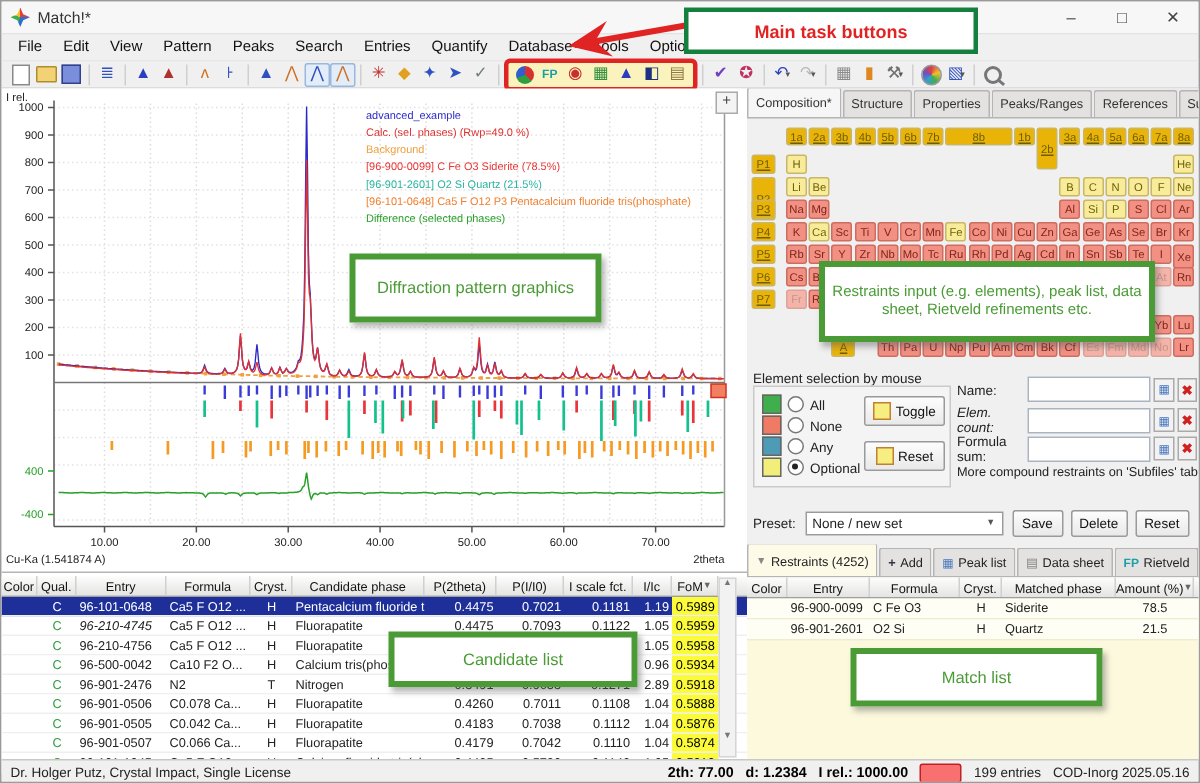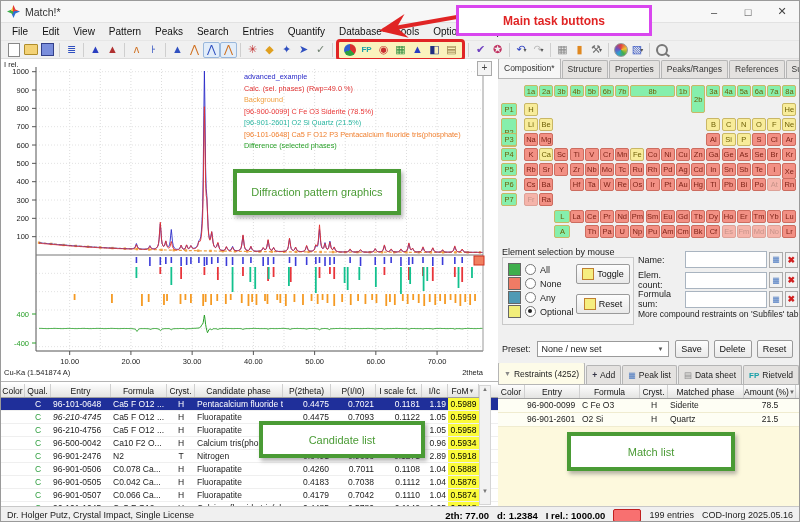--- a/index.html
+++ b/index.html
@@ -33,21 +33,21 @@
   .chart-plus{position:absolute;left:476px;top:2px;width:13px;height:13px;border:1px solid #aaa;background:#f4f4f4;font-size:10px;line-height:11px;text-align:center;color:#444;}
   
   .rpanel{position:absolute;left:497px;top:58px;width:303px;height:447px;background:#f0f0f0;box-sizing:border-box;}
   .rtabs{position:absolute;left:0;top:0;width:100%;height:20px;display:flex;align-items:flex-end;border-bottom:1px solid #b5b5b5;box-sizing:border-box;background:#eceaea;overflow:hidden;}
   .rtab{height:17px;line-height:17px;padding:0 5px;font-size:8.5px;border:1px solid #b5b5b5;border-bottom:none;background:#e4e2e0;margin-right:1px;white-space:nowrap;color:#333;border-radius:2px 2px 0 0;}
   .rtab.active{background:#f6f6f6;height:19px;line-height:19px;font-weight:normal;}
   .pcell{position:absolute;box-sizing:border-box;border-radius:2px;font-size:7.5px;display:flex;align-items:center;justify-content:center;border:1px solid;}
   .pcell.o{background:#f8ec9a;border-color:#c9b766;color:#6d5f05;}
   .pcell.n{background:#f29084;border-color:#cd6c5f;color:#7e2418;}
   .pcell.d{background:#f5b4aa;border-color:#ddA298;color:#c8948a;}
-  .pcell.lbl{background:#86efac;border-color:#c9b766;color:#6d5f05;}
+  .pcell.lbl{background:#eab308;border-color:#c9b766;color:#6d5f05;text-decoration:underline;}
   .esel-title{position:absolute;left:4px;top:188px;font-size:9px;color:#222;}
   .esel-box{position:absolute;left:4px;top:198px;width:130px;height:66px;border:1px solid #c9c9c9;background:#f4f4f4;}
   .esel-row{position:absolute;display:flex;align-items:center;font-size:9px;}
   .csq{width:11px;height:11px;border:1px solid #666;margin-right:4px;}
   .radio{width:9px;height:9px;border-radius:50%;border:1px solid #777;background:#fff;margin-right:4px;position:relative;}
   .radio.on:after{content:"";position:absolute;left:2px;top:2px;width:4px;height:4px;border-radius:50%;background:#222;}
   .btn{border:1px solid #9a9a9a;background:linear-gradient(#fdfdfd,#e9e9e9);border-radius:2px;font-size:9px;color:#111;display:flex;align-items:center;justify-content:center;}
   .mini-ic{width:10px;height:10px;border:1px solid #c08030;background:#f6ee80;margin-right:3px;}
   .fldrow{position:absolute;display:flex;align-items:center;font-size:9px;}
   .fld{width:76px;height:13px;border:1px solid #a9b4c0;background:#fff;margin-left:4px;}
@@ -69,21 +69,21 @@
   .cand-scroll{position:absolute;right:7px;top:3px;width:12px;height:120px;background:#f2f2f2;border:1px solid #d5d5d5;box-sizing:border-box;font-size:6px;color:#777;text-align:center;}
   .matchtable{position:absolute;left:0;top:326px;width:100%;height:121px;background:#fdf9dd;}
   .sw{width:100%;height:100%;}
   
   .statusbar{position:absolute;left:0;top:505px;width:100%;height:17px;background:#f0f0f0;border-top:1px solid #c8c8c8;display:flex;align-items:center;font-size:9px;box-sizing:border-box;padding:0 6px;}
   .sb-right{margin-left:auto;display:flex;align-items:center;gap:8px;}
   .sb-strong{font-weight:bold;font-size:9.5px;color:#000;}
   .sb-red{width:26px;height:11px;background:#f87070;border:1px solid #c02020;border-radius:2px;}
   
   .ann-green{position:absolute;background:#fff;border:4px solid #4a9b35;color:#4a9b35;display:flex;align-items:center;justify-content:center;text-align:center;box-shadow:2px 3px 4px rgba(90,90,90,.45);z-index:50;font-size:11px;}
-  .ann-red{position:absolute;background:#fff;border:3px solid #d946ef;color:#e02424;font-weight:bold;display:flex;align-items:center;justify-content:center;z-index:50;font-size:12px;}
+  .ann-red{position:absolute;background:#fff;border:3px solid #15803d;color:#e02424;font-weight:bold;display:flex;align-items:center;justify-content:center;z-index:50;font-size:12px;}
   .arrow-svg{position:absolute;left:0;top:0;width:800px;height:522px;pointer-events:none;z-index:49;}
 </style>
 </head>
 <body>
 
 <div class="win">
 
   <div class="titlebar">
     <span class="app-icon"></span>
     <span class="title-text">Match!*</span>
@@ -727,21 +727,21 @@
         <span style="width:54px;">Name:</span>
   <input class="fld" value="" style="">
   <span class="icbtn">
           <span class="grid-g">▦</span>
         </span>
   <span class="icbtn">
           <span class="x-r">✖</span>
         </span>
       </div>
       <div class="fldrow" style="left: 140px; top: 211px; width: 160px;">
-        <span style="width:54px;">Elem. count:</span>
+        <span style="width:54px;font-style:italic;">Elem. count:</span>
   <input class="fld" value="" style="">
   <span class="icbtn">
           <span class="grid-g">▦</span>
         </span>
   <span class="icbtn">
           <span class="x-r">✖</span>
         </span>
       </div>
       <div class="fldrow" style="left: 140px; top: 230px; width: 160px;">
         <span style="width:54px;">Formula sum:</span>
@@ -904,15 +904,16 @@
   <svg class="arrow-svg">
     <defs>
         <marker id="ah" markerWidth="8" markerHeight="8" refX="6" refY="3" orient="auto">
           <path d="M7,3 L0,0 L2.5,3 L0,6 Z" fill="#e02424"></path>
         </marker>
       </defs>
     <line x1="456" y1="16" x2="382" y2="29" stroke="#e02424" stroke-width="4" marker-end="url(#ah)"></line>
   </svg>
   <div class="ann-red" style="left:455px;top:4px;width:190px;height:25px;">Main task buttons</div>
   <div class="ann-green" style="left:232px;top:168px;width:160px;height:38px;">Diffraction pattern graphics</div>
+  <div class="ann-green" style="left:545px;top:173px;width:216px;height:46px;font-size:10px;line-height:1.25;">Restraints input (e.g. elements), peak list, data sheet, Rietveld refinements etc.</div>
   <div class="ann-green" style="left:258px;top:420px;width:158px;height:29px;">Candidate list</div>
   <div class="ann-green" style="left:566px;top:431px;width:160px;height:31px;">Match list</div>
 </div>
 
 </body></html>

